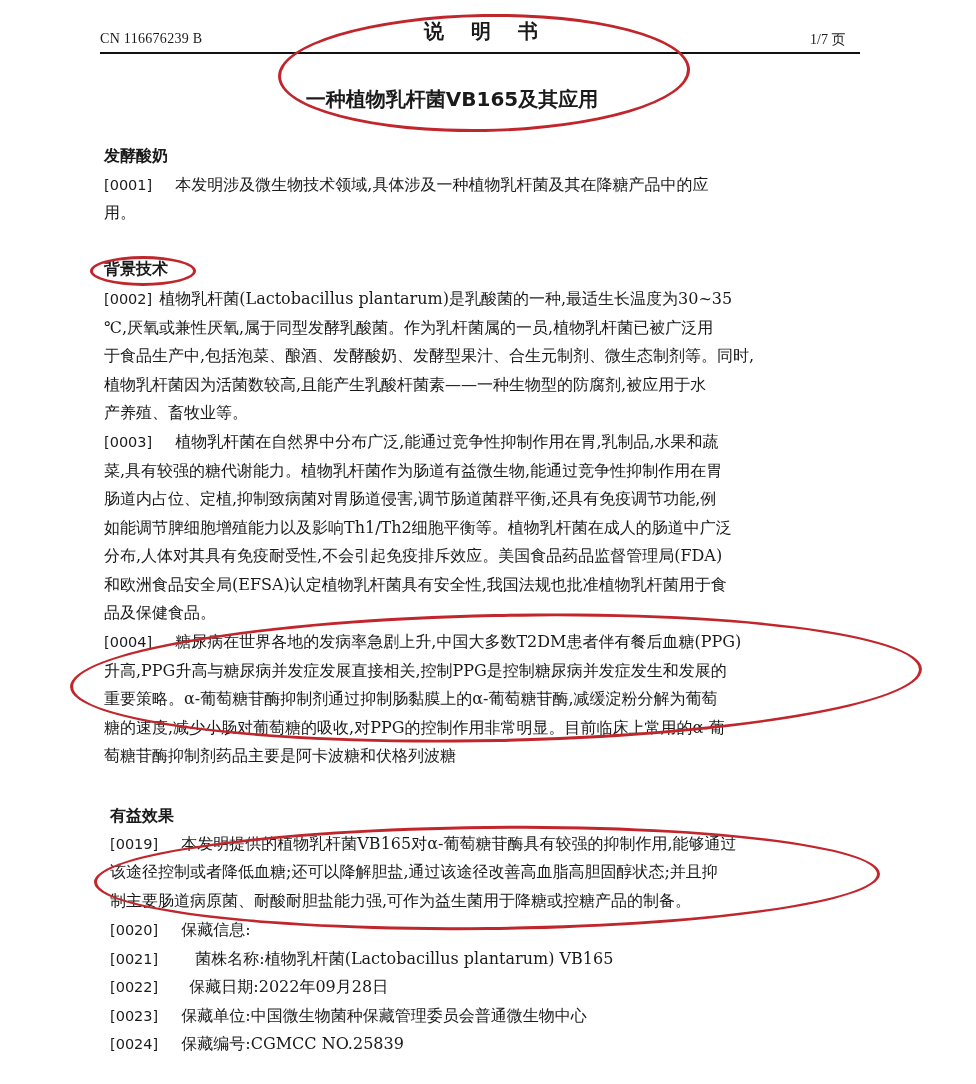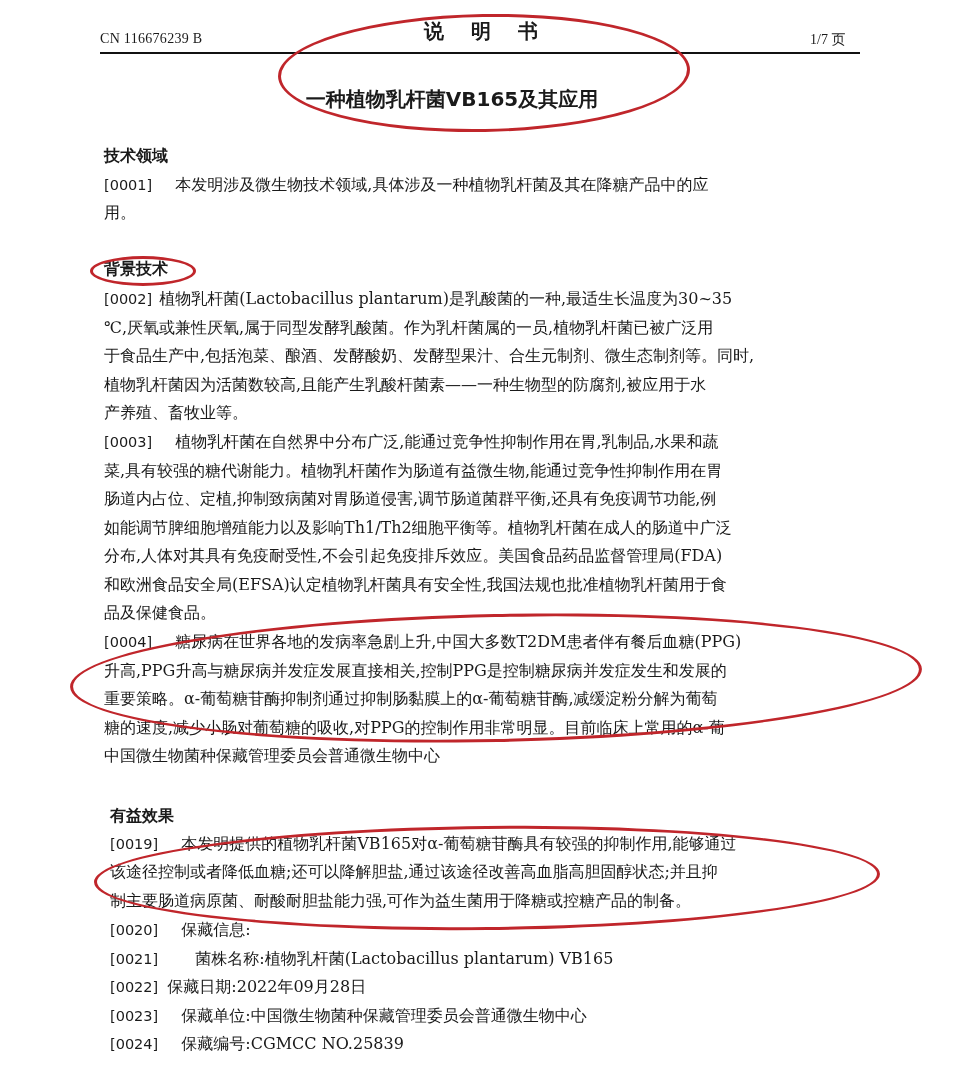--- a/index.html
+++ b/index.html
@@ -22,21 +22,21 @@
 </head>
 <body>
 
 <div class="abs hdr-left">CN 116676239 B</div>
 <div class="abs hdr-center">说 明 书</div>
 <div class="abs hdr-right">1/7 页</div>
 <div class="abs hdr-rule"></div>
 
 <div class="abs title">一种植物乳杆菌VB165及其应用</div>
 
-<div class="abs section" style="left:104px; top:146px;">技术领域</div>
+<div class="abs section" style="left:104px; top:146px;">发酵酸奶</div>
 <div class="para-line" style="left:104px; top:175px;">
   <span class="pnum">[0001]</span>
   <span style="margin-left:18px;">本发明涉及微生物技术领域,具体涉及一种植物乳杆菌及其在降糖产品中的应</span>
 </div>
 <div class="para-line" style="left:104px; top:203px;">用。</div>
 
 <div class="abs section" style="left:104px; top:259px;">背景技术</div>
 
 <div class="para-line" style="left:104px; top:289px;">
   <span class="pnum">[0002]</span>
@@ -58,42 +58,42 @@
 <div class="para-line" style="left:104px; top:575px;">和欧洲食品安全局(EFSA)认定植物乳杆菌具有安全性,我国法规也批准植物乳杆菌用于食</div>
 <div class="para-line" style="left:104px; top:603px;">品及保健食品。</div>
 
 <div class="para-line" style="left:104px; top:632px;">
   <span class="pnum">[0004]</span>
   <span style="margin-left:18px;">糖尿病在世界各地的发病率急剧上升,中国大多数T2DM患者伴有餐后血糖(PPG)</span>
 </div>
 <div class="para-line" style="left:104px; top:661px;">升高,PPG升高与糖尿病并发症发展直接相关,控制PPG是控制糖尿病并发症发生和发展的</div>
 <div class="para-line" style="left:104px; top:689px;">重要策略。α-葡萄糖苷酶抑制剂通过抑制肠黏膜上的α-葡萄糖苷酶,减缓淀粉分解为葡萄</div>
 <div class="para-line" style="left:104px; top:718px;">糖的速度,减少小肠对葡萄糖的吸收,对PPG的控制作用非常明显。目前临床上常用的α-葡</div>
-<div class="para-line" style="left:104px; top:746px;">中国微生物菌种保藏管理委员会普通微生物中心</div>
+<div class="para-line" style="left:104px; top:746px;">萄糖苷酶抑制剂药品主要是阿卡波糖和伏格列波糖</div>
 
 <div class="abs section" style="left:110px; top:806px;">有益效果</div>
 
 <div class="para-line" style="left:110px; top:834px;">
   <span class="pnum">[0019]</span>
   <span style="margin-left:18px;">本发明提供的植物乳杆菌VB165对α-葡萄糖苷酶具有较强的抑制作用,能够通过</span>
 </div>
 <div class="para-line" style="left:110px; top:862px;">该途径控制或者降低血糖;还可以降解胆盐,通过该途径改善高血脂高胆固醇状态;并且抑</div>
 <div class="para-line" style="left:110px; top:891px;">制主要肠道病原菌、耐酸耐胆盐能力强,可作为益生菌用于降糖或控糖产品的制备。</div>
 
 <div class="para-line" style="left:110px; top:920px;">
   <span class="pnum">[0020]</span>
   <span style="margin-left:18px;">保藏信息:</span>
 </div>
 <div class="para-line" style="left:110px; top:949px;">
   <span class="pnum">[0021]</span>
   <span style="margin-left:32px;text-align:right;">菌株名称:植物乳杆菌(Lactobacillus plantarum) VB165</span>
 </div>
 <div class="para-line" style="left:110px; top:977px;">
   <span class="pnum">[0022]</span>
-  <span style="margin-left:4px;">保藏日期:2022年09月28日</span>
+  <span style="margin-left:26px;">保藏日期:2022年09月28日</span>
 </div>
 <div class="para-line" style="left:110px; top:1006px;">
   <span class="pnum">[0023]</span>
   <span style="margin-left:18px;">保藏单位:中国微生物菌种保藏管理委员会普通微生物中心</span>
 </div>
 <div class="para-line" style="left:110px; top:1034px;">
   <span class="pnum">[0024]</span>
   <span style="margin-left:18px;">保藏编号:CGMCC NO.25839</span>
 </div>
 

